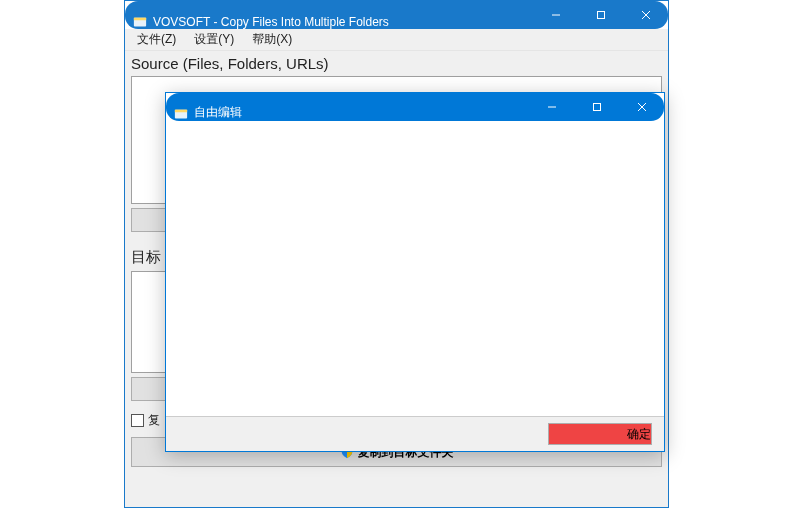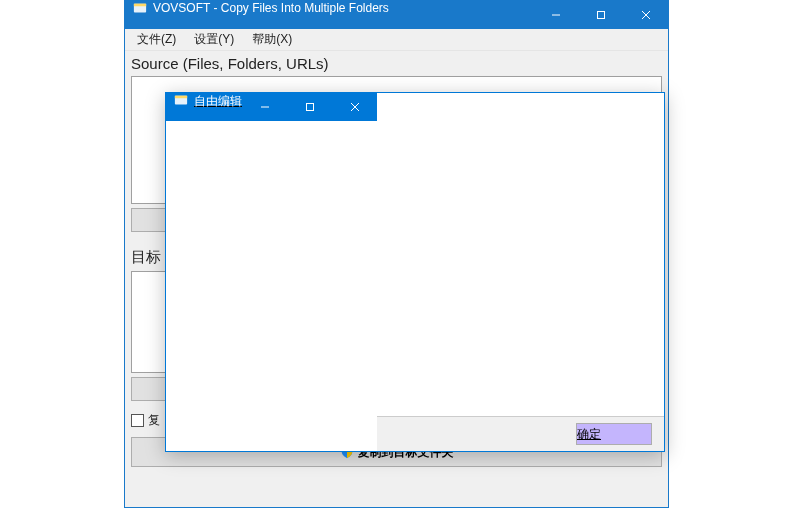--- a/index.html
+++ b/index.html
@@ -11,23 +11,24 @@
     left: 124px; top: 0;
     width: 545px; height: 508px;
     background: #fff;
     border: 1px solid #1979ca;
     display: flex; flex-direction: column;
   }
   .titlebar {
     height: 28px;
     background: #1979ca;
     color: #fff;
-    display: flex; align-items: flex-start;
+    display: flex; align-items: flex-end;
     padding-left: 8px;
     user-select: none;
+    border-radius: 13px;
   }
   .titlebar .app-icon {
     width: 14px; height: 14px;
     margin-right: 6px;
     display: inline-flex; align-items: center; justify-content: center;
   }
   .titlebar .title-text { flex: 1; font-size: 12px; }
   .titlebar .winbtns { display: flex; height: 100%; }
   .titlebar .winbtn {
     width: 45px; height: 100%;
@@ -109,21 +110,21 @@
   }
 
   
   .dialog-window {
     position: absolute;
     left: 165px; top: 92px;
     width: 500px; height: 360px;
     background: #fff;
     border: 1px solid #0078d7;
     box-shadow: 0 4px 18px rgba(0,0,0,0.25);
-    display: flex;  text-decoration: underline;
+    display: flex; flex-direction: column;
   }
   .dialog-window .titlebar { background: #0078d7; }
   .dialog-body {
     flex: 1;
     display: flex; flex-direction: column;
     padding: 0;
   }
   .textarea-wrap {
     flex: 1;
     margin: 0;
@@ -145,24 +146,24 @@
   .dialog-buttons {
     height: 34px;
     display: flex;
     justify-content: flex-end;
     align-items: center;
     gap: 10px;
     padding: 0 12px;
     background: #f0f0f0;
   }
   .dlg-btn {
-    width: 76px; height: 22px;
-    background: #c4b5fd;
+    width: 104px; height: 22px;
+    background: #ef4444;
     border: 1px solid #adadad;
-    display: flex; align-items: center; justify-content: flex-start;
+    display: flex; align-items: center; justify-content: flex-end;
   }
 
   
   .dialog-textarea::-webkit-scrollbar { width: 16px; height: 16px; }
   .dialog-textarea::-webkit-scrollbar-track { background: #f0f0f0; }
   .dialog-textarea::-webkit-scrollbar-thumb { background: #c2c2c2; }
   .dialog-textarea::-webkit-scrollbar-button { background: #f0f0f0; height:16px; width:16px;}
 
   
   svg { display: block; }

